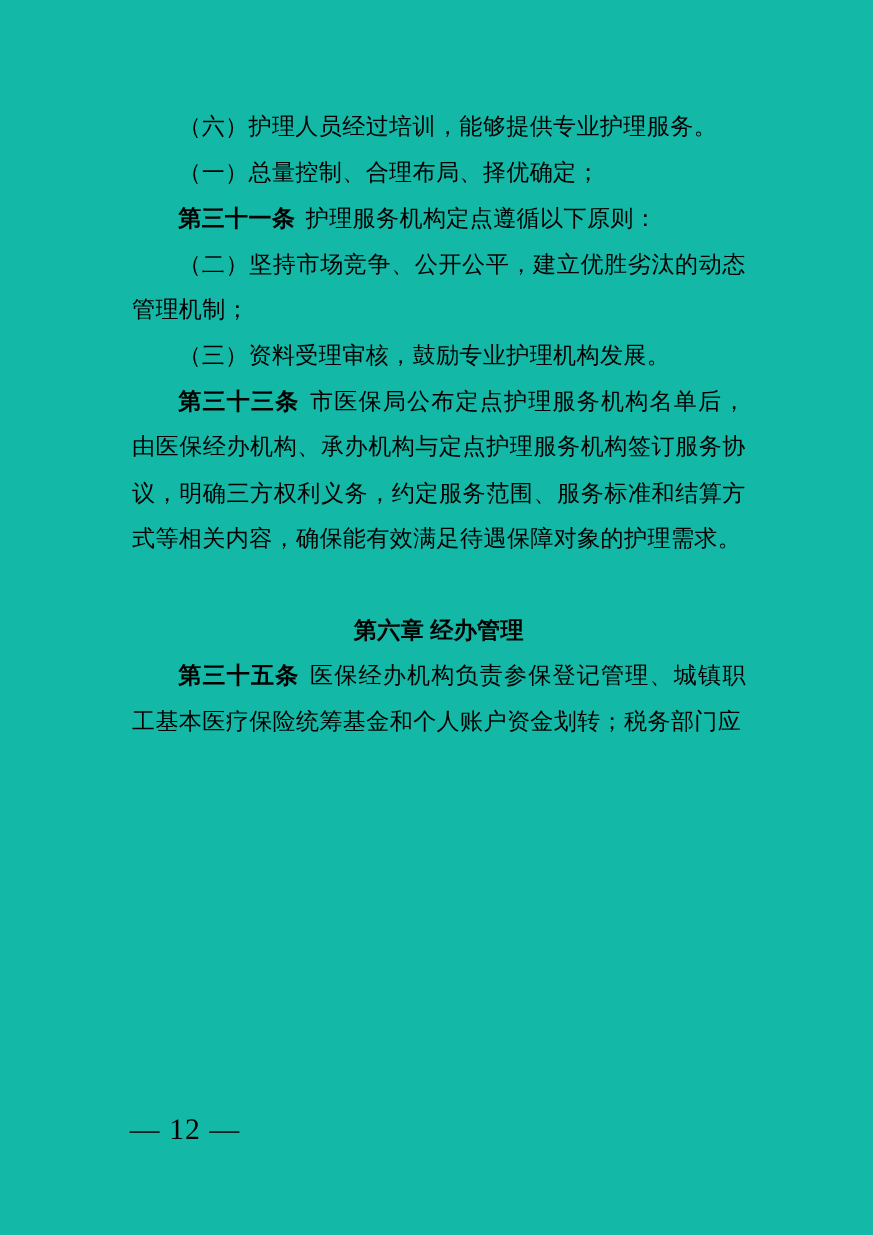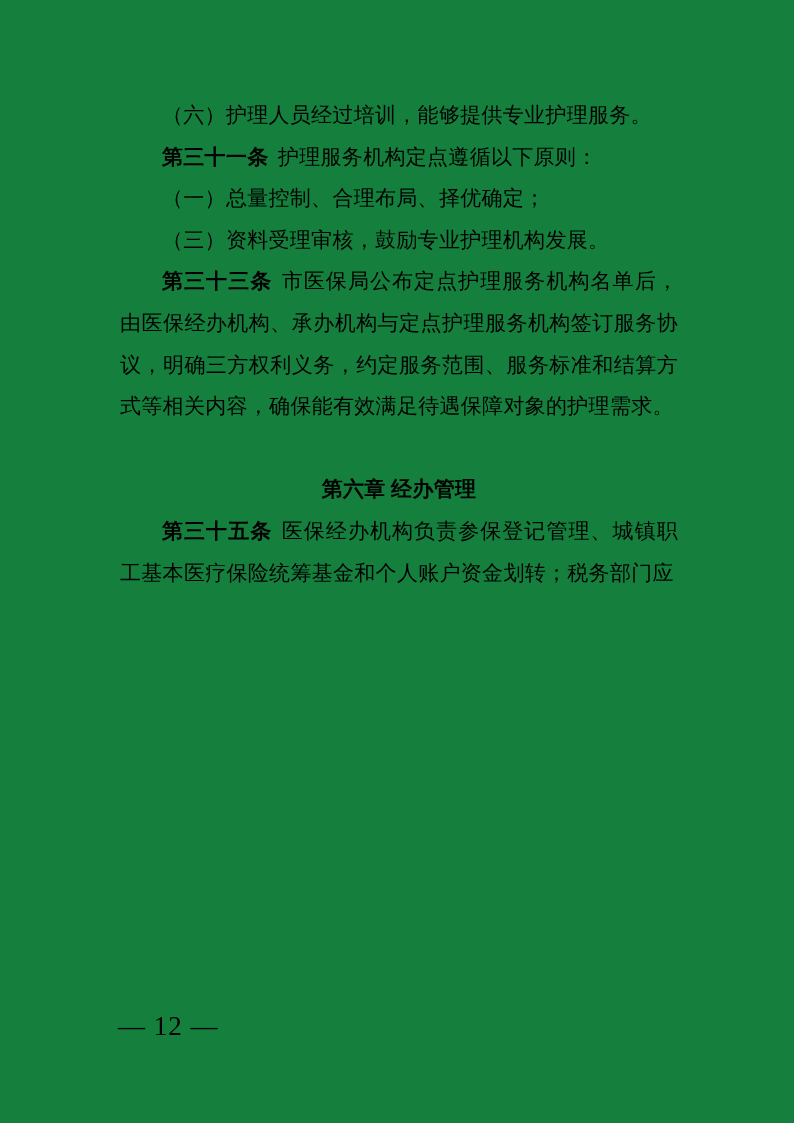--- a/index.html
+++ b/index.html
@@ -2,21 +2,21 @@
 <html><head>
 <meta charset="utf-8">
 <style>
   * { margin: 0; padding: 0; box-sizing: border-box; }
   html, body { background: #888; }
   .page {
     position: relative;
     width: 794px;
     height: 1123px;
     margin: 0 auto;
-    background: #15803d;
+    background: #14b8a6;
     color: #000000;
     font-family: "Liberation Serif", serif;
     overflow: hidden;
   }
   .content {
     position: absolute;
     left: 120px;
     top: 95px;
     width: 558px;
   }
@@ -50,24 +50,25 @@
   }
 </style>
 </head>
 <body>
 
 <div class="page">
   <div class="content">
 
     <p class="para"><span>（六）护理人员经过培训，能够提供专业护理服务。</span></p>
 
+    <p class="para"><span>（一）总量控制、合理布局、择优确定；</span></p>
+
     <p class="para"><b class="term">第三十一条</b><span>护理服务机构定点遵循以下原则：</span></p>
 
-    <p class="para"><span>（一）总量控制、合理布局、择优确定；</span></p>
-
+    <p class="para"><span>（二）坚持市场竞争、公开公平，建立优胜劣汰的动态管理机制；</span></p>
 
     <p class="para"><span>（三）资料受理审核，鼓励专业护理机构发展。</span></p>
 
 
     <p class="para"><b class="term">第三十三条</b><span>市医保局公布定点护理服务机构名单后，由医保经办机构、承办机构与定点护理服务机构签订服务协议，明确三方权利义务，约定服务范围、服务标准和结算方式等相关内容，确保能有效满足待遇保障对象的护理需求。</span></p>
 
 
     <h2 class="chapter-heading">第六章 经办管理</h2>
 
     <p class="para"><b class="term">第三十五条</b><span>医保经办机构负责参保登记管理、城镇职工基本医疗保险统筹基金和个人账户资金划转；税务部门应</span></p>

